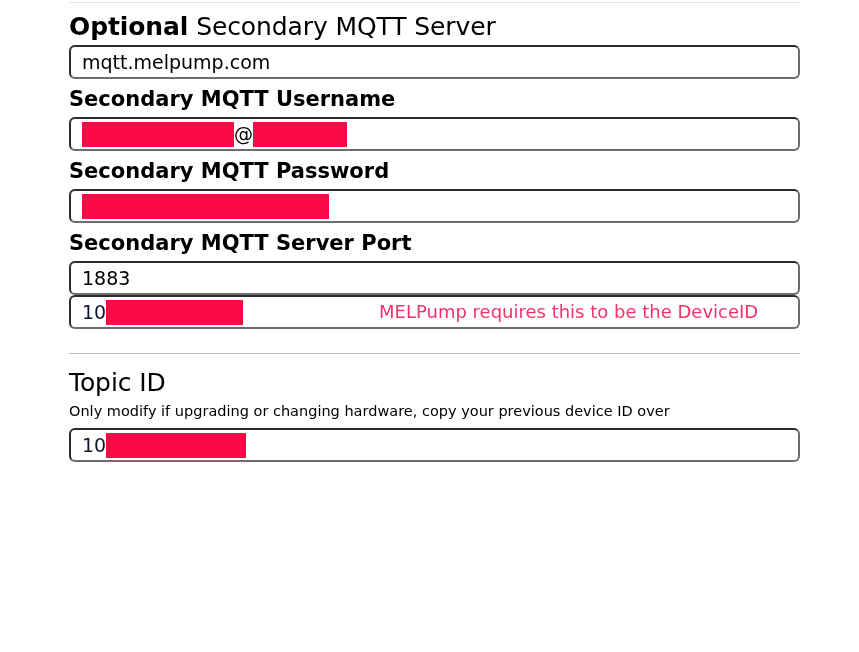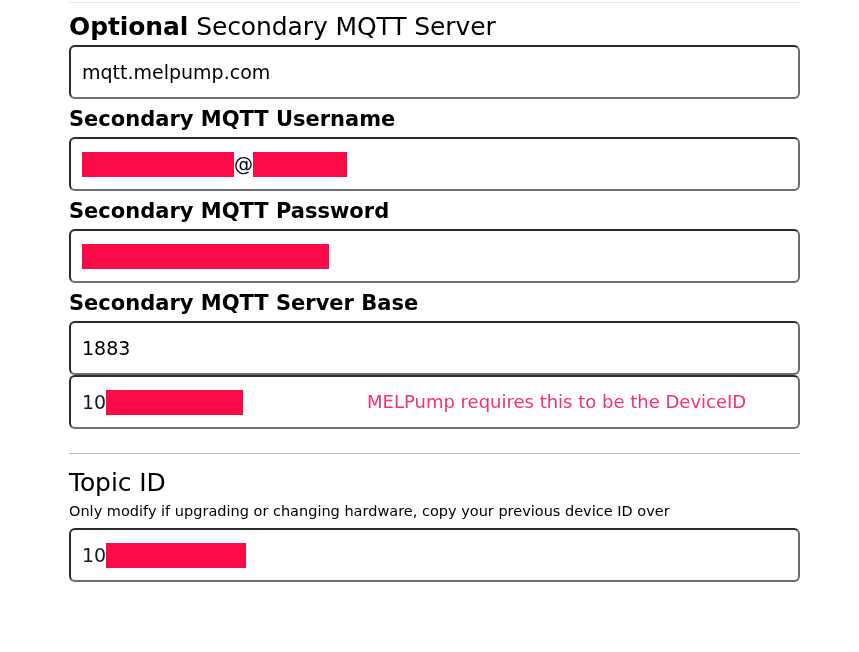--- a/index.html
+++ b/index.html
@@ -71,21 +71,21 @@
     font-weight: 700;
     margin: 7px 0 4px 0;
     white-space: nowrap;
   }
 
   
   .input-box {
     position: relative;
     box-sizing: border-box;
     width: 731px;
-    height: 54px;
+    height: 34px;
     border: 2px solid #2b2b2b;
     border-right-color: #6d6d6d;
     border-bottom-color: #6d6d6d;
     border-radius: 6px;
     background: #ffffff;
     display: flex;
     align-items: center;
     padding: 0 0 0 11px;
     overflow: hidden;
   }
@@ -125,21 +125,21 @@
   }
   .prefix-text {
     font-size: 19px;
     line-height: 23px;
     color: #0f172a;
     letter-spacing: 0;
   }
 
   .note-pink {
     position: absolute;
-    left: 296px;
+    left: 308px;
     top: 50%;
     transform: translateY(-50%);
     font-size: 18px;
     line-height: 22px;
     color: #f5326a;
     white-space: nowrap;
     text-align: right;
   }
 
   
@@ -175,21 +175,21 @@
       </span>
     </div>
 
     <div class="field-label">Secondary MQTT Password</div>
     <div class="input-box">
       <span class="inline-row">
         <span class="redact redact-w3"></span>
       </span>
     </div>
 
-    <div class="field-label">Secondary MQTT Server Base</div>
+    <div class="field-label">Secondary MQTT Server Port</div>
     <div class="input-box">
       <span class="input-text">1883</span>
     </div>
 
     <div class="input-box">
       <span class="inline-row">
         <span class="prefix-text">10</span>
           <span class="redact redact-w4"></span>
       </span>
       <span class="note-pink">MELPump requires this to be the DeviceID</span>

